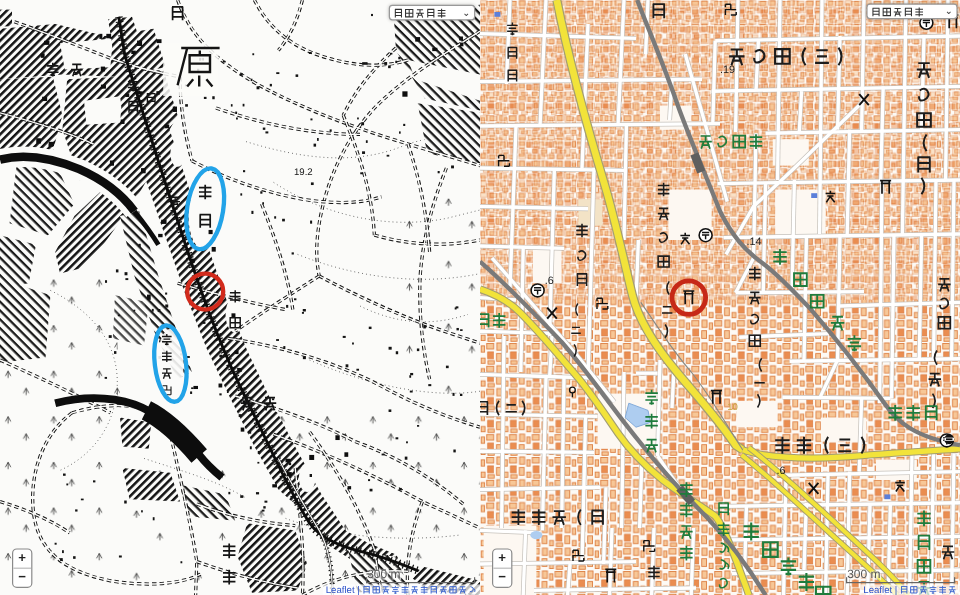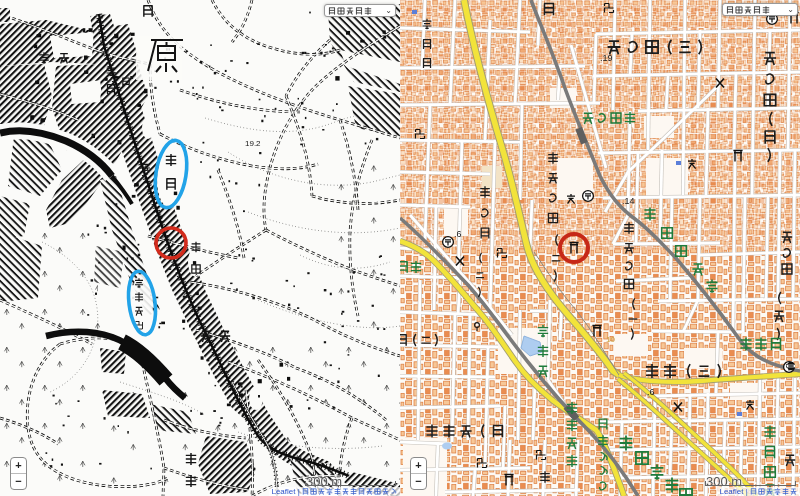--- a/index.html
+++ b/index.html
@@ -1,21 +1,21 @@
 <!DOCTYPE html>
 <html><head><meta charset="utf-8"><style>
 html,body{margin:0;padding:0;background:#fff;}
 *{box-sizing:border-box;}
 #map{position:relative;width:800px;height:496px;overflow:hidden;font-family:"Liberation Sans",sans-serif;}
 .dd{position:absolute;background:#fff;border:1px solid #999;border-radius:3px;height:13px;display:flex;align-items:center;padding:0 3px;box-shadow:0 0 3px rgba(0,0,0,0.25);}
 .dd .chev{margin-left:auto;font-size:8px;color:#444;line-height:1;}
 .zc{position:absolute;width:17px;height:33px;background:#fff;border:1px solid #8a8a8a;border-radius:4px;overflow:hidden;}
 .zc div{height:16px;text-align:center;font-size:11px;font-weight:bold;color:#222;line-height:15px;}
 .zc div:first-child{border-bottom:1px solid #bbb;}
-.sc{position:absolute;font-size:13px;color:#555;text-shadow:0 0 2px #fff,0 0 2px #fff,1px 1px 1px #fff;}
+.sc{position:absolute;font-size:10px;color:#555;text-shadow:0 0 2px #fff,0 0 2px #fff,1px 1px 1px #fff;}
 .scbar{position:absolute;border:1.4px solid #666;border-top:none;height:5px;}
 .attr{position:absolute;font-size:8px;color:#2e53c9;background:rgba(255,255,255,0.72);padding:0 2px;white-space:nowrap;}
 
 </style></head><body>
 
 <div id="map">
 
 <svg width="400" height="496" viewBox="0 0 400 496" style="position:absolute;left:0;top:0">
 <defs>
 <g id="ka" fill="none" stroke="currentColor" stroke-width="1.1">

